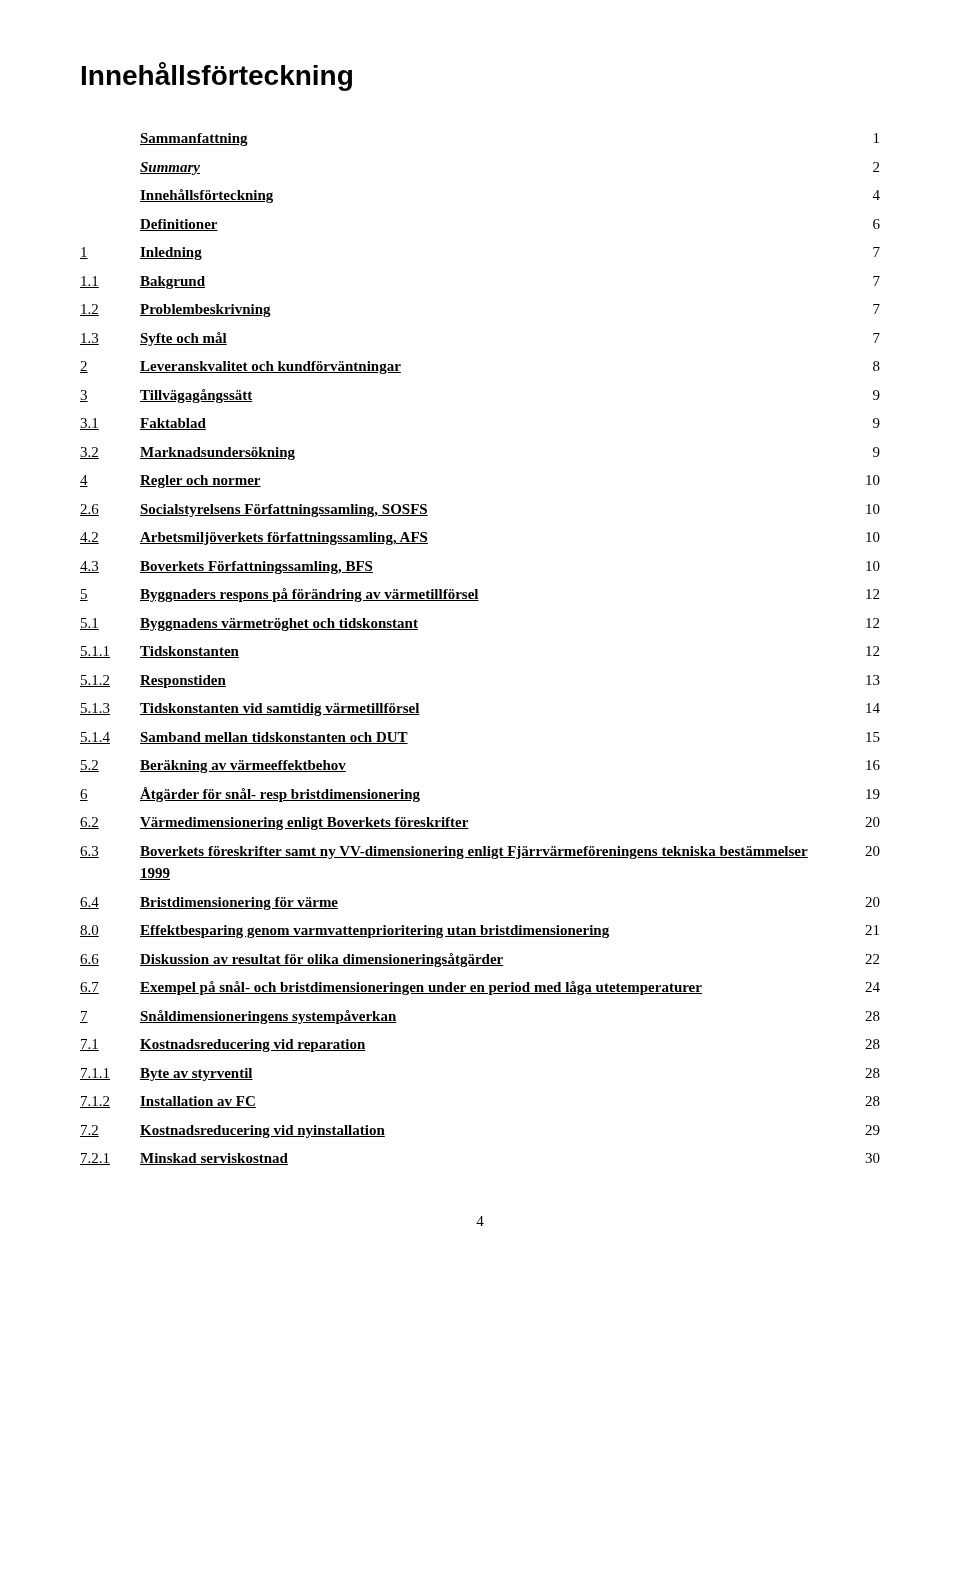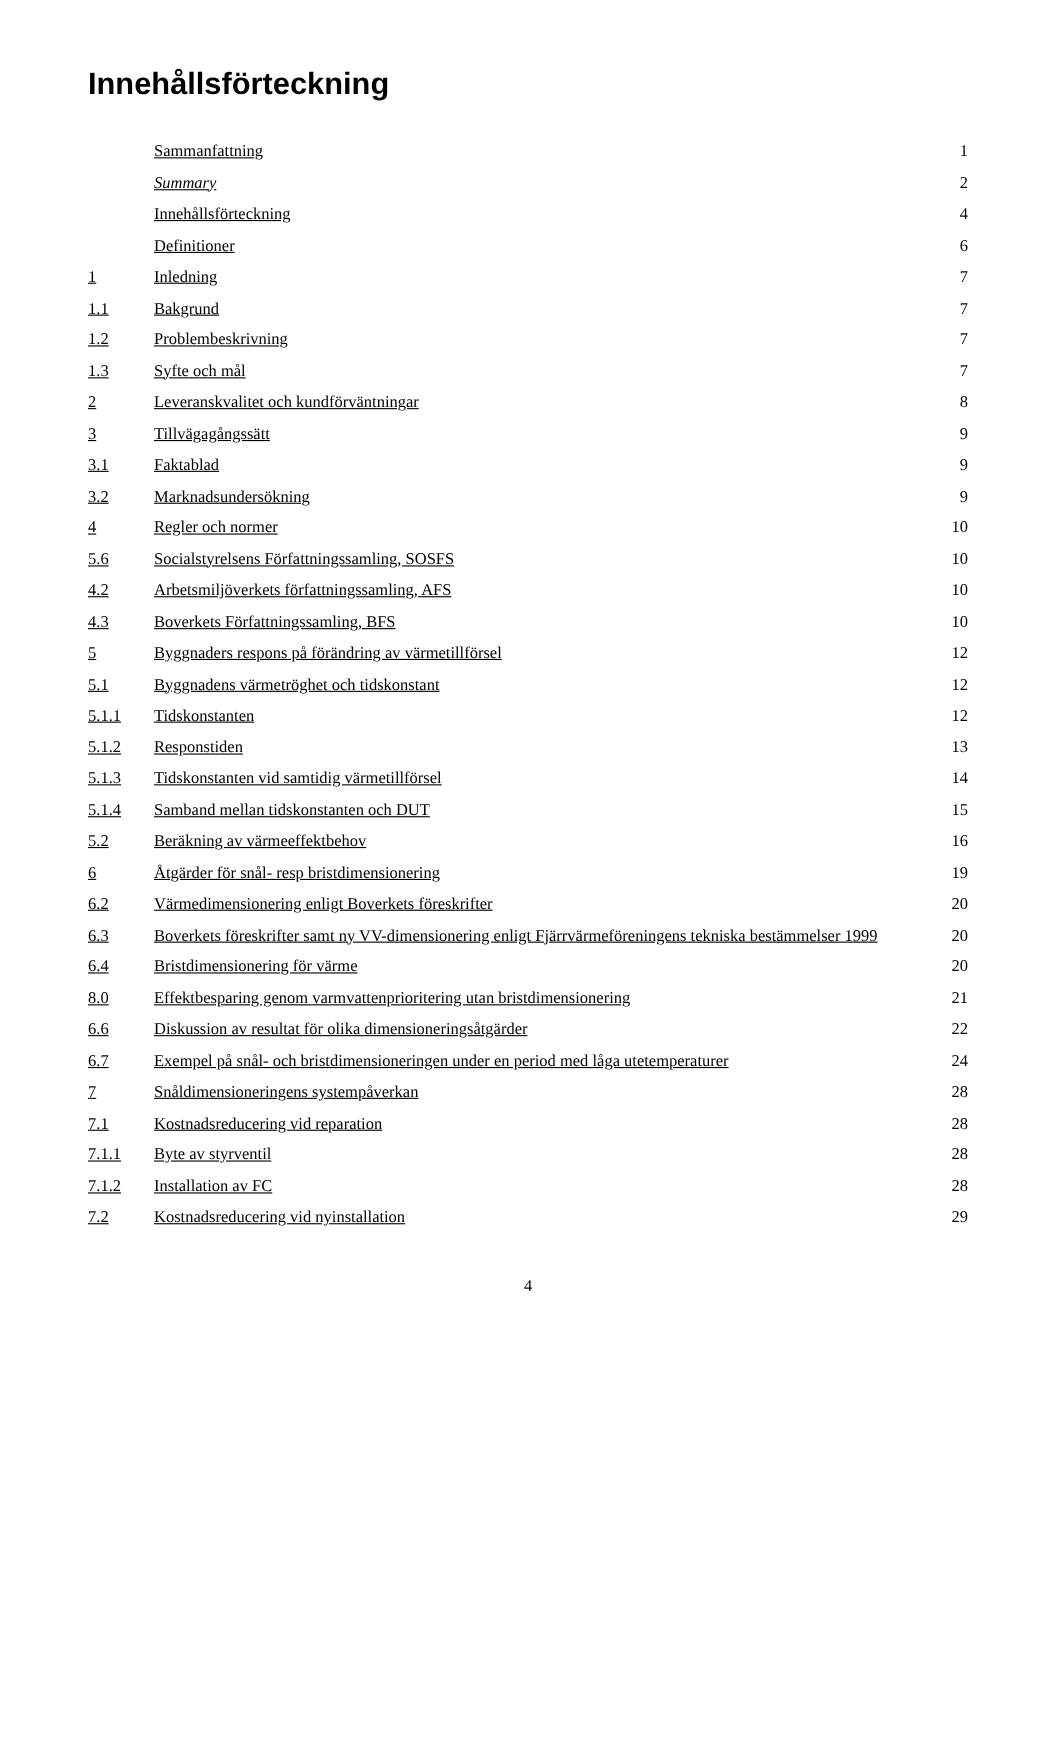--- a/index.html
+++ b/index.html
@@ -31,20 +31,21 @@
       vertical-align: top;
       line-height: 1.5;
     }
     .toc-table .num-col {
       width: 60px;
       white-space: nowrap;
       vertical-align: top;
     }
     .toc-table .title-col {
       vertical-align: top;
+      font-weight: bold;
     }
     .toc-table .page-col {
       text-align: right;
       width: 40px;
       white-space: nowrap;
       vertical-align: top;
     }
     .toc-link {
       color: #000;
       text-decoration: underline;
@@ -127,21 +128,21 @@
         <td class="num-col"><span class="toc-link">3.2</span></td>
         <td class="title-col"><span class="toc-link">Marknadsundersökning</span></td>
         <td class="page-col">9</td>
       </tr>
       <tr>
         <td class="num-col"><span class="toc-link">4</span></td>
         <td class="title-col"><span class="toc-link">Regler och normer</span></td>
         <td class="page-col">10</td>
       </tr>
       <tr>
-        <td class="num-col"><span class="toc-link">5.6</span></td>
+        <td class="num-col"><span class="toc-link">2.6</span></td>
         <td class="title-col"><span class="toc-link">Socialstyrelsens Författningssamling, SOSFS</span></td>
         <td class="page-col">10</td>
       </tr>
       <tr>
         <td class="num-col"><span class="toc-link">4.2</span></td>
         <td class="title-col"><span class="toc-link">Arbetsmiljöverkets författningssamling, AFS</span></td>
         <td class="page-col">10</td>
       </tr>
       <tr>
         <td class="num-col"><span class="toc-link">4.3</span></td>
@@ -236,16 +237,21 @@
       <tr>
         <td class="num-col"><span class="toc-link">7.1.2</span></td>
         <td class="title-col"><span class="toc-link">Installation av FC</span></td>
         <td class="page-col">28</td>
       </tr>
       <tr>
         <td class="num-col"><span class="toc-link">7.2</span></td>
         <td class="title-col"><span class="toc-link">Kostnadsreducering vid nyinstallation</span></td>
         <td class="page-col">29</td>
       </tr>
+      <tr>
+        <td class="num-col"><span class="toc-link">7.2.1</span></td>
+        <td class="title-col"><span class="toc-link">Minskad serviskostnad</span></td>
+        <td class="page-col">30</td>
+      </tr>
     </tbody>
 </table>
 
 <div class="page-num-center">4</div>
 
 </body></html>

